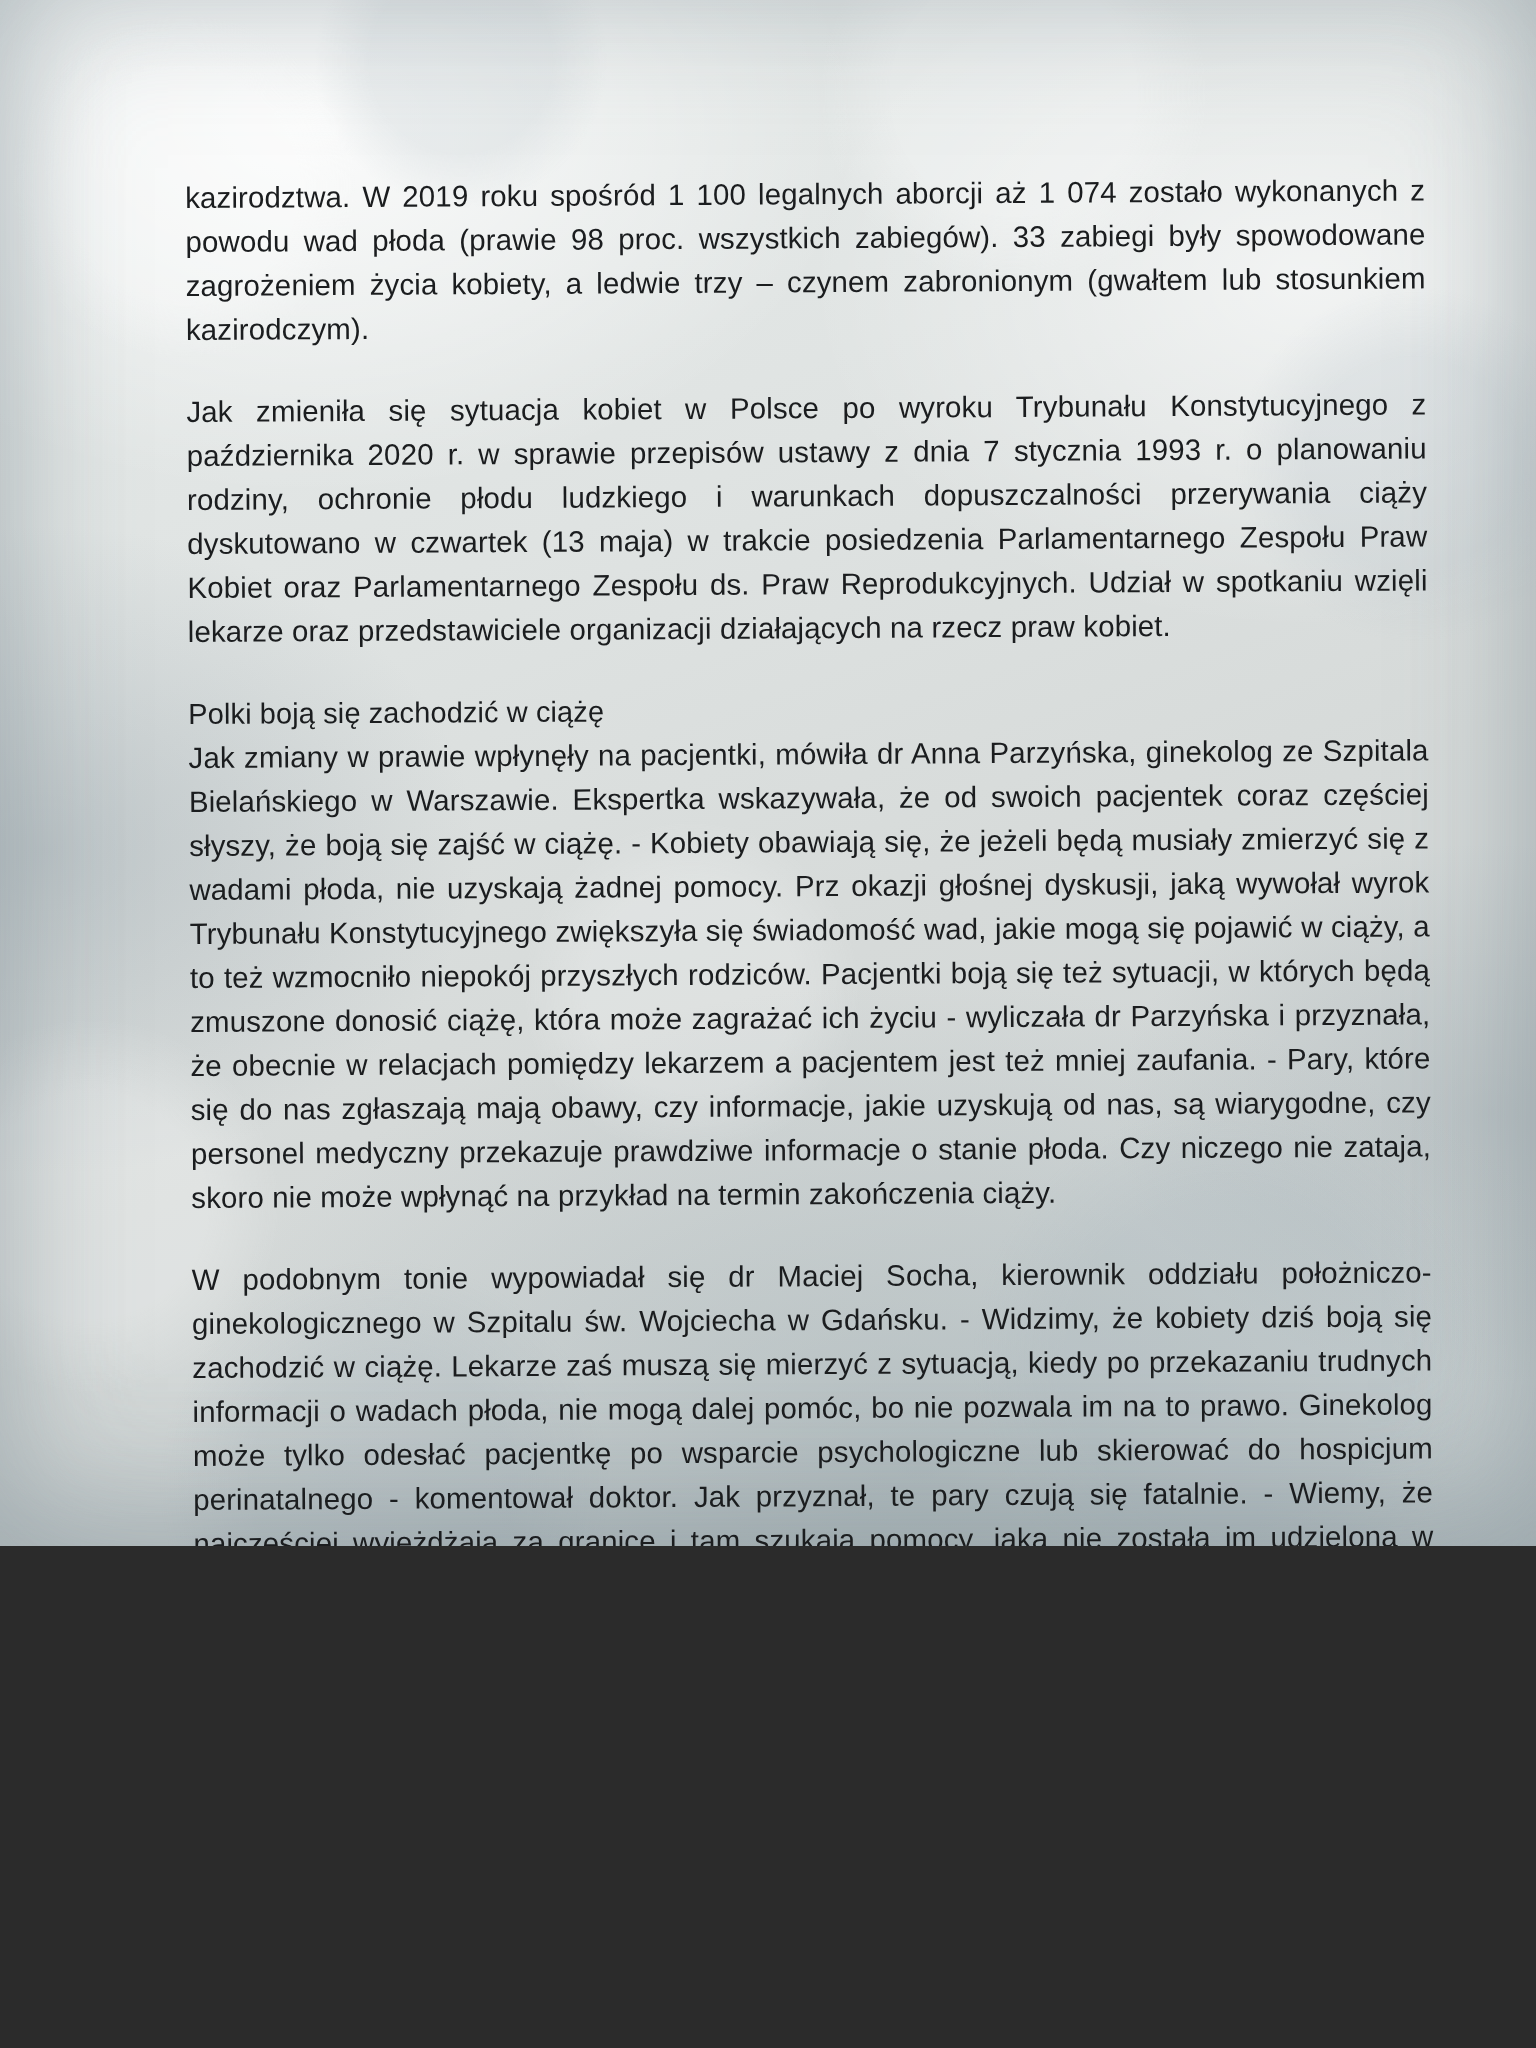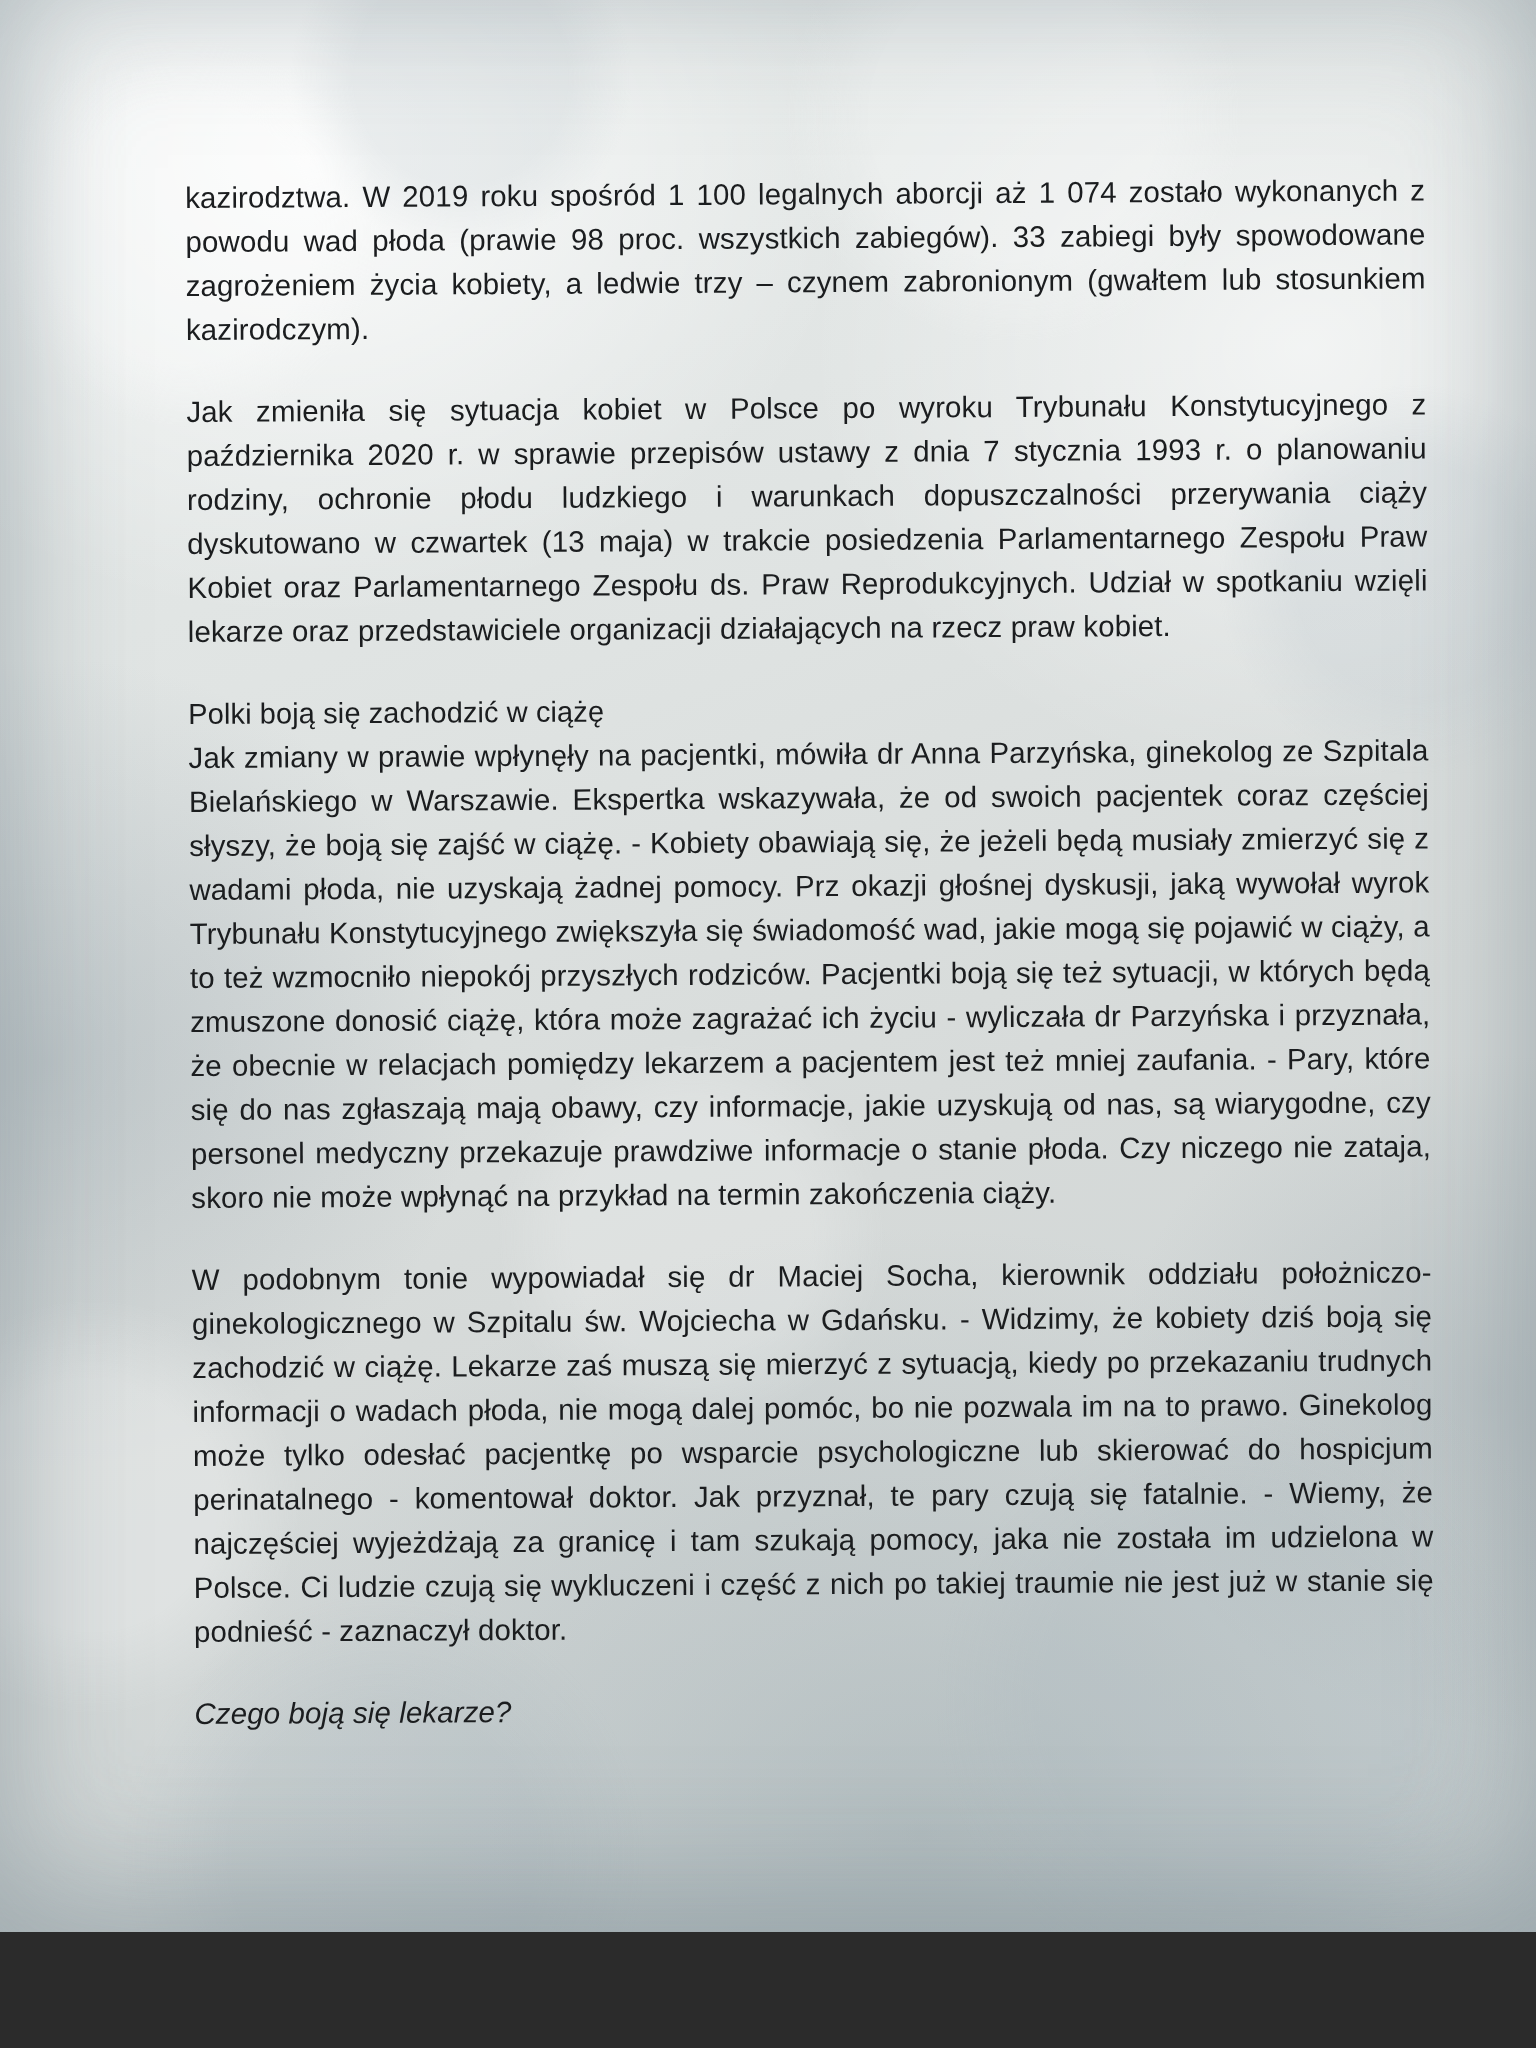--- a/index.html
+++ b/index.html
@@ -3,21 +3,21 @@
 <meta charset="utf-8">
 <style>
   html, body {
     margin: 0;
     padding: 0;
     background: #2b2b2b;
   }
   .page {
     position: relative;
     width: 1536px;
-    height: 1932px;
+    height: 1546px;
     overflow: hidden;
     background: #d9dcdb;
     font-family: "Liberation Sans", sans-serif;
   }
   
   .paper-base {
     position: absolute;
     inset: 0;
     background:
       radial-gradient(ellipse 60% 40% at 20% 8%, rgba(255,255,255,0.85) 0%, rgba(255,255,255,0.0) 60%),

